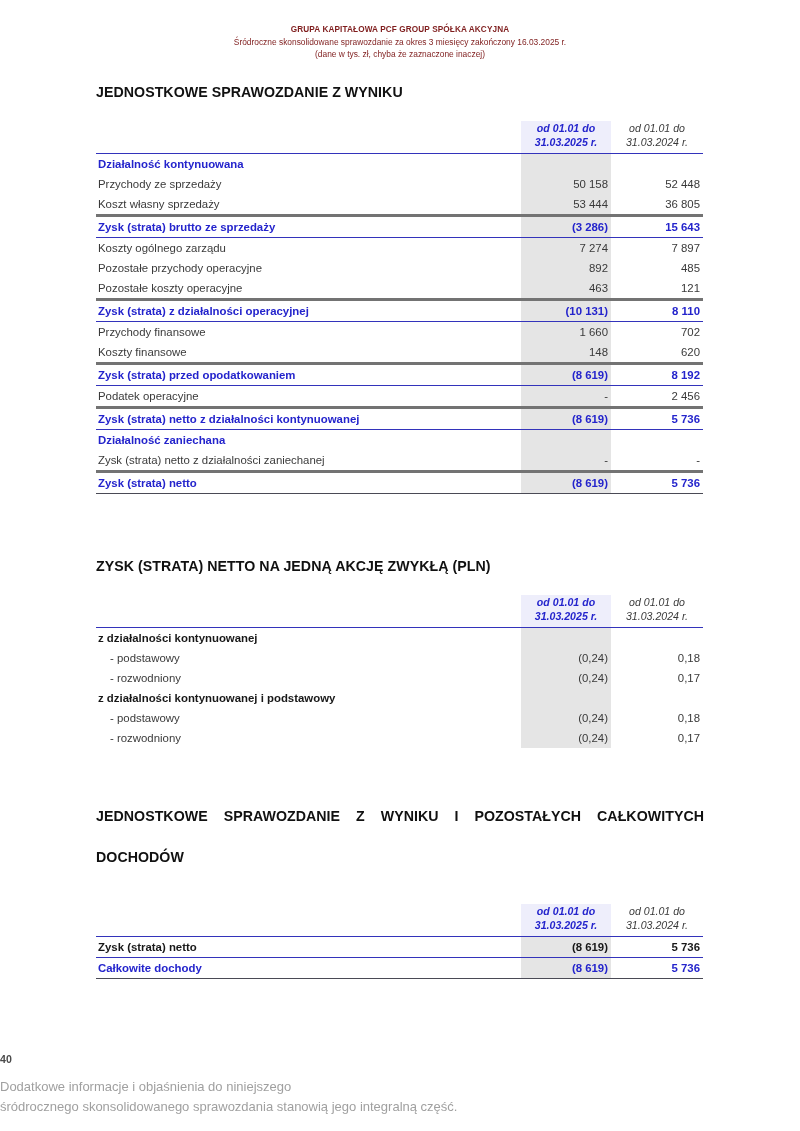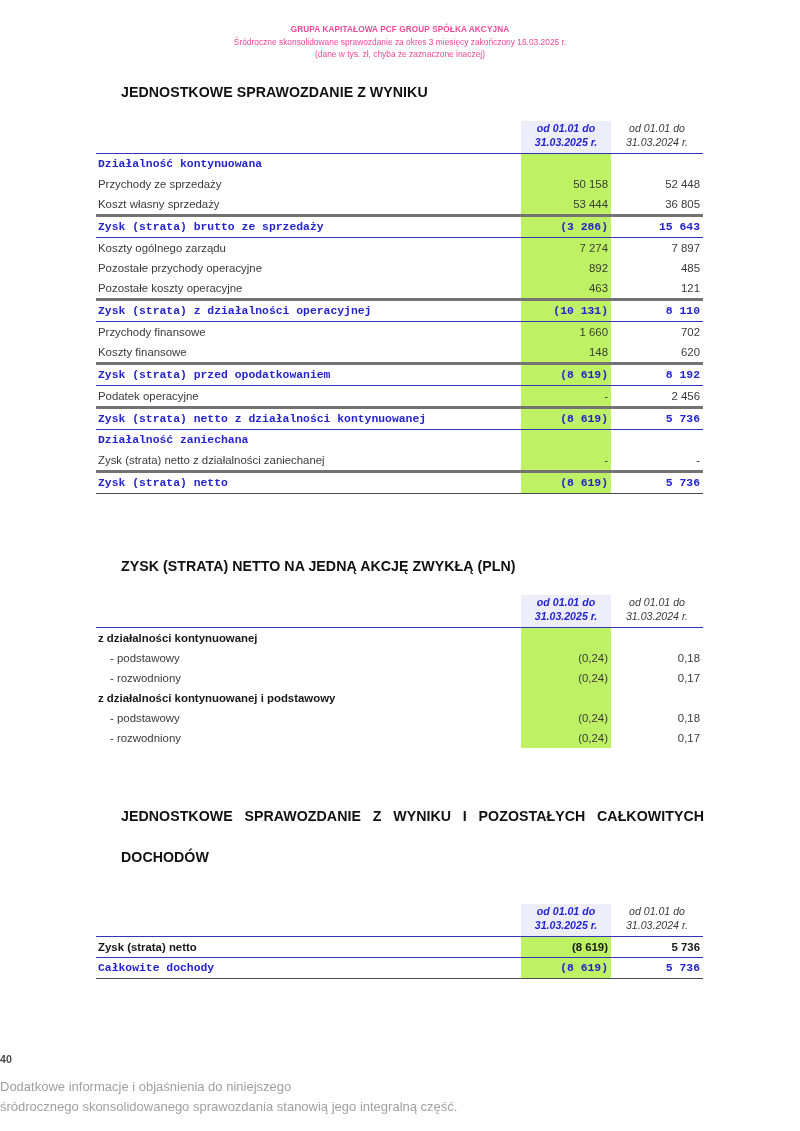--- a/index.html
+++ b/index.html
@@ -21,21 +21,21 @@
     width: 800px;
     height: 1131px;
     box-sizing: border-box;
     padding: 0;
     overflow: hidden;
   }
 
   
   .doc-header {
     text-align: center;
-    color: #ec4899;
+    color: #7f1d1d;
     padding-top: 24px;
     line-height: 1.45;
   }
   .doc-header .line1 {
     font-size: 8.2px;
     font-weight: bold;
     letter-spacing: .12px;
   }
   .doc-header .line2,
   .doc-header .line3 {
@@ -43,21 +43,20 @@
     font-weight: normal;
   }
 
   
   .section-title {
     font-size: 14.2px;
     font-weight: bold;
     color: #111111;
     letter-spacing: .05px;
     line-height: 1.45;
-    margin-left: 25px;
   }
   .section-title.justified {
     text-align: justify;
     text-align-last: left;
   }
   .section-title.justified .jl {
     display: block;
     text-align: justify;
   }
   .section-title.justified .jl:after {
@@ -104,25 +103,25 @@
   .fin-table thead th.h-blank { background: transparent; }
 
   
   .fin-table tbody td {
     height: 20px;
     line-height: 20px;
     font-size: 11.4px;
   }
   .fin-table tbody td.lbl { text-align: left; padding-left: 2px; }
   .fin-table tbody td.val { text-align: right; padding-right: 3px; }
-  .fin-table tbody td.cur { background: #bef264; }
+  .fin-table tbody td.cur { background: #e5e5e5; }
 
   
   tr.r-normal td { color: #3a3a3a; font-weight: normal; }
-  tr.r-bold-blue td { color: #2424cc; font-weight: bold; font-family: Liberation Mono, monospace; }
+  tr.r-bold-blue td { color: #2424cc; font-weight: bold; }
   tr.r-bold-dark td { color: #181818; font-weight: bold; }
 
   
   .bdr-top-thick  td, .bdr-top-thick  th { border-top: 1.6px solid #3333bb; }
   .bdr-bot-thick  td { border-bottom: 1.6px solid #3333bb; }
   .bdr-bot-thin   td { border-bottom: 3px solid #737373; }
   .bdr-bot-dark   td { border-bottom: 1.5px solid #4a4a55; }
 
   .fin-table tbody td.indent { padding-left: 14px; }
 

